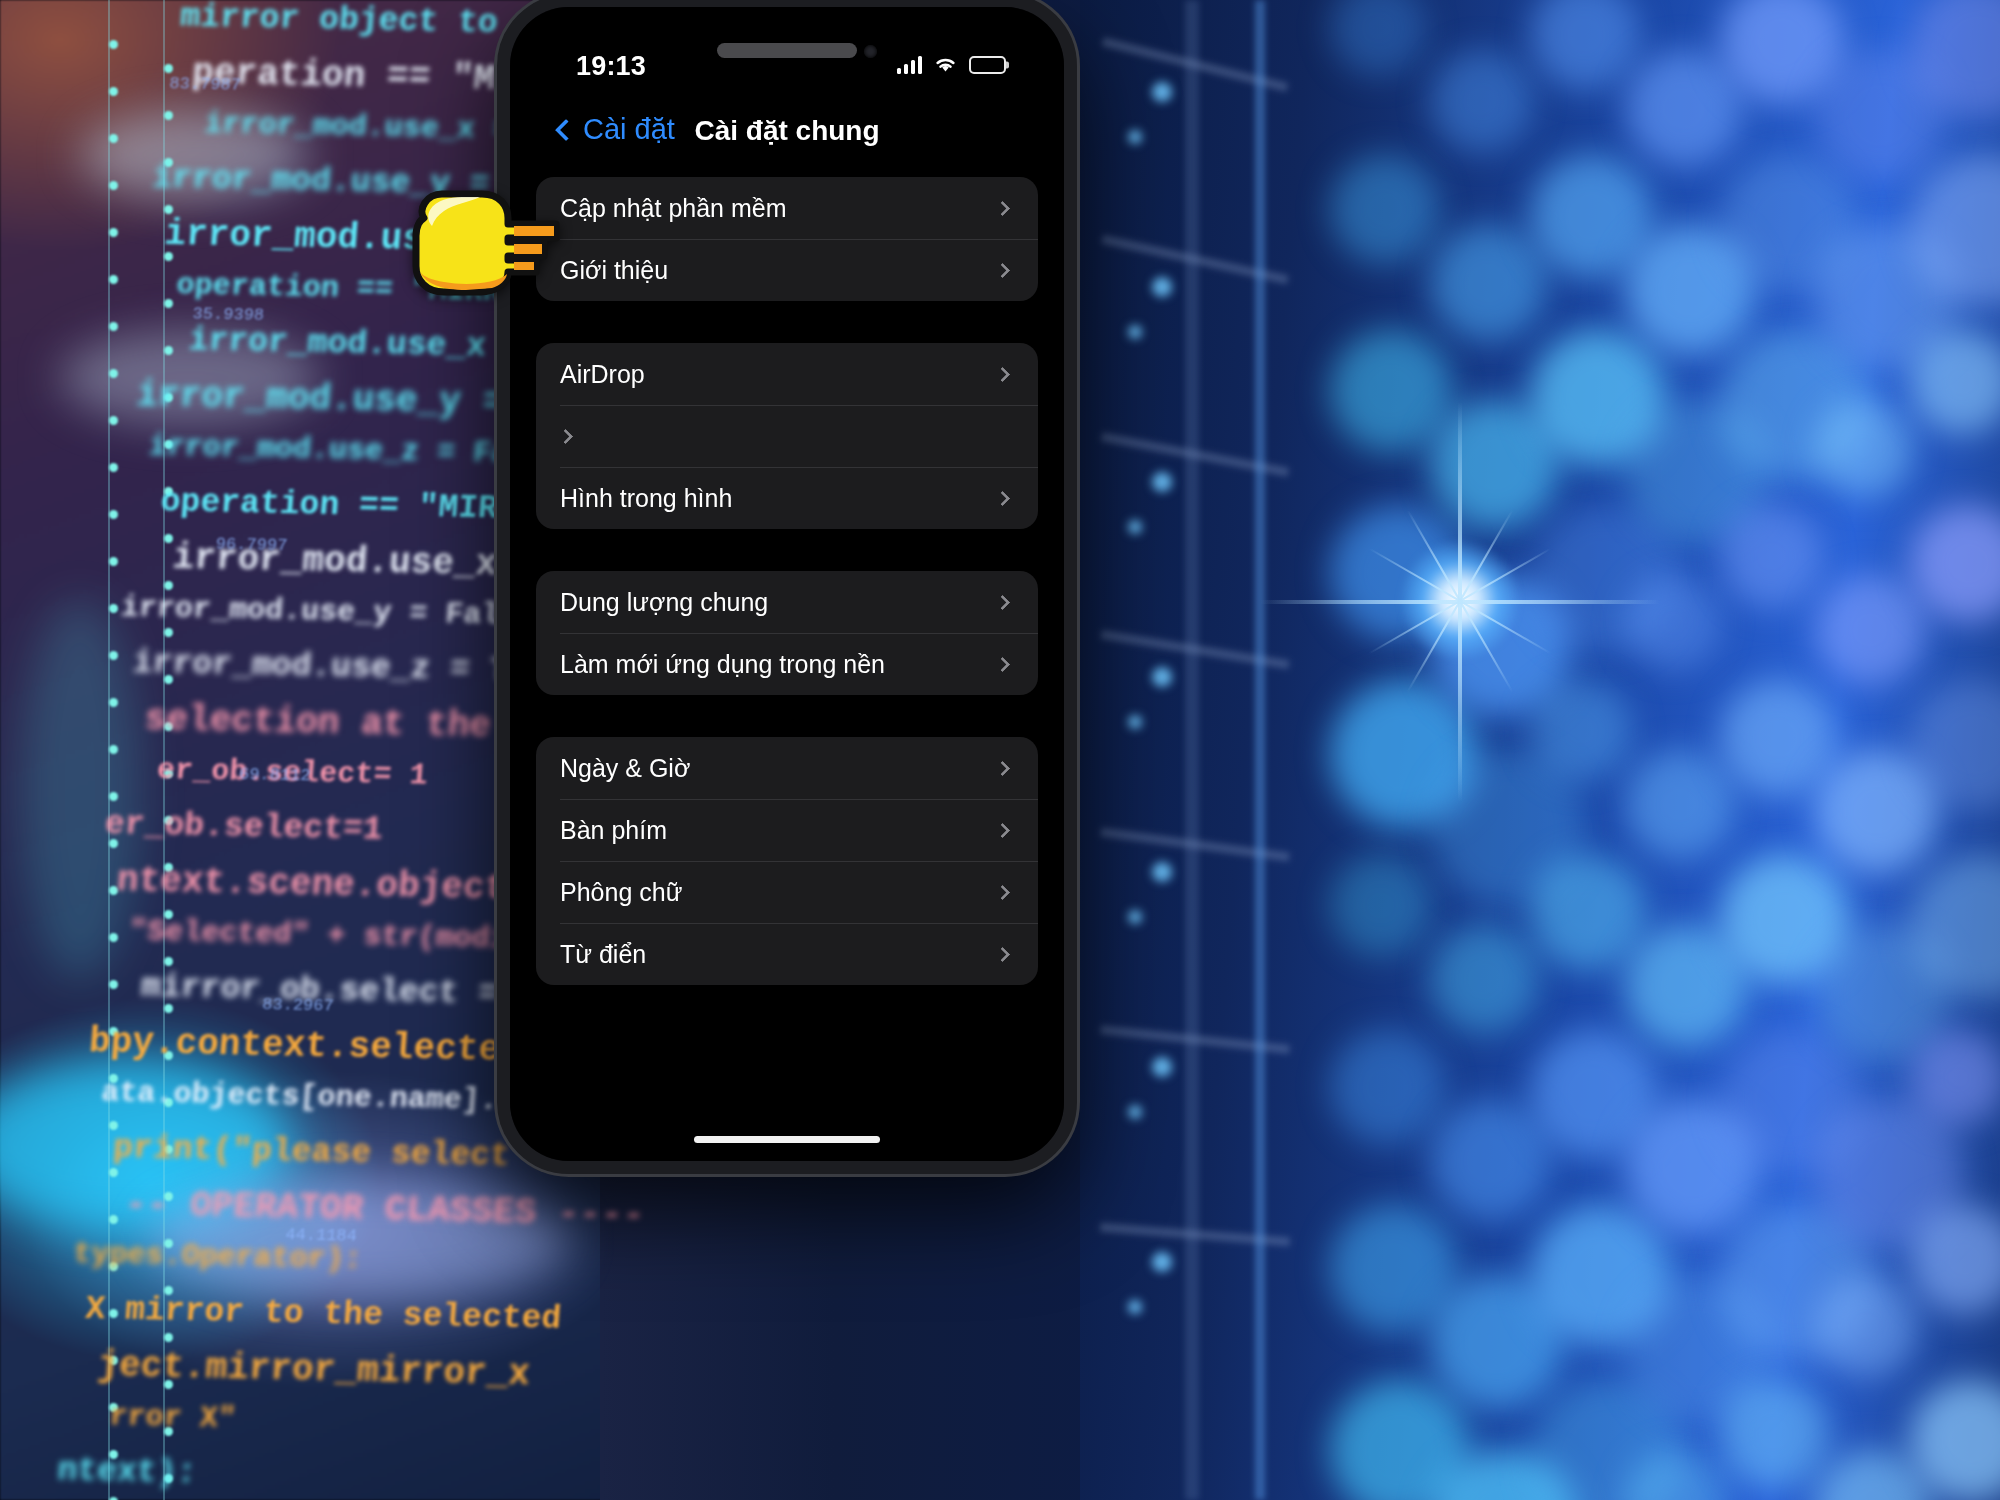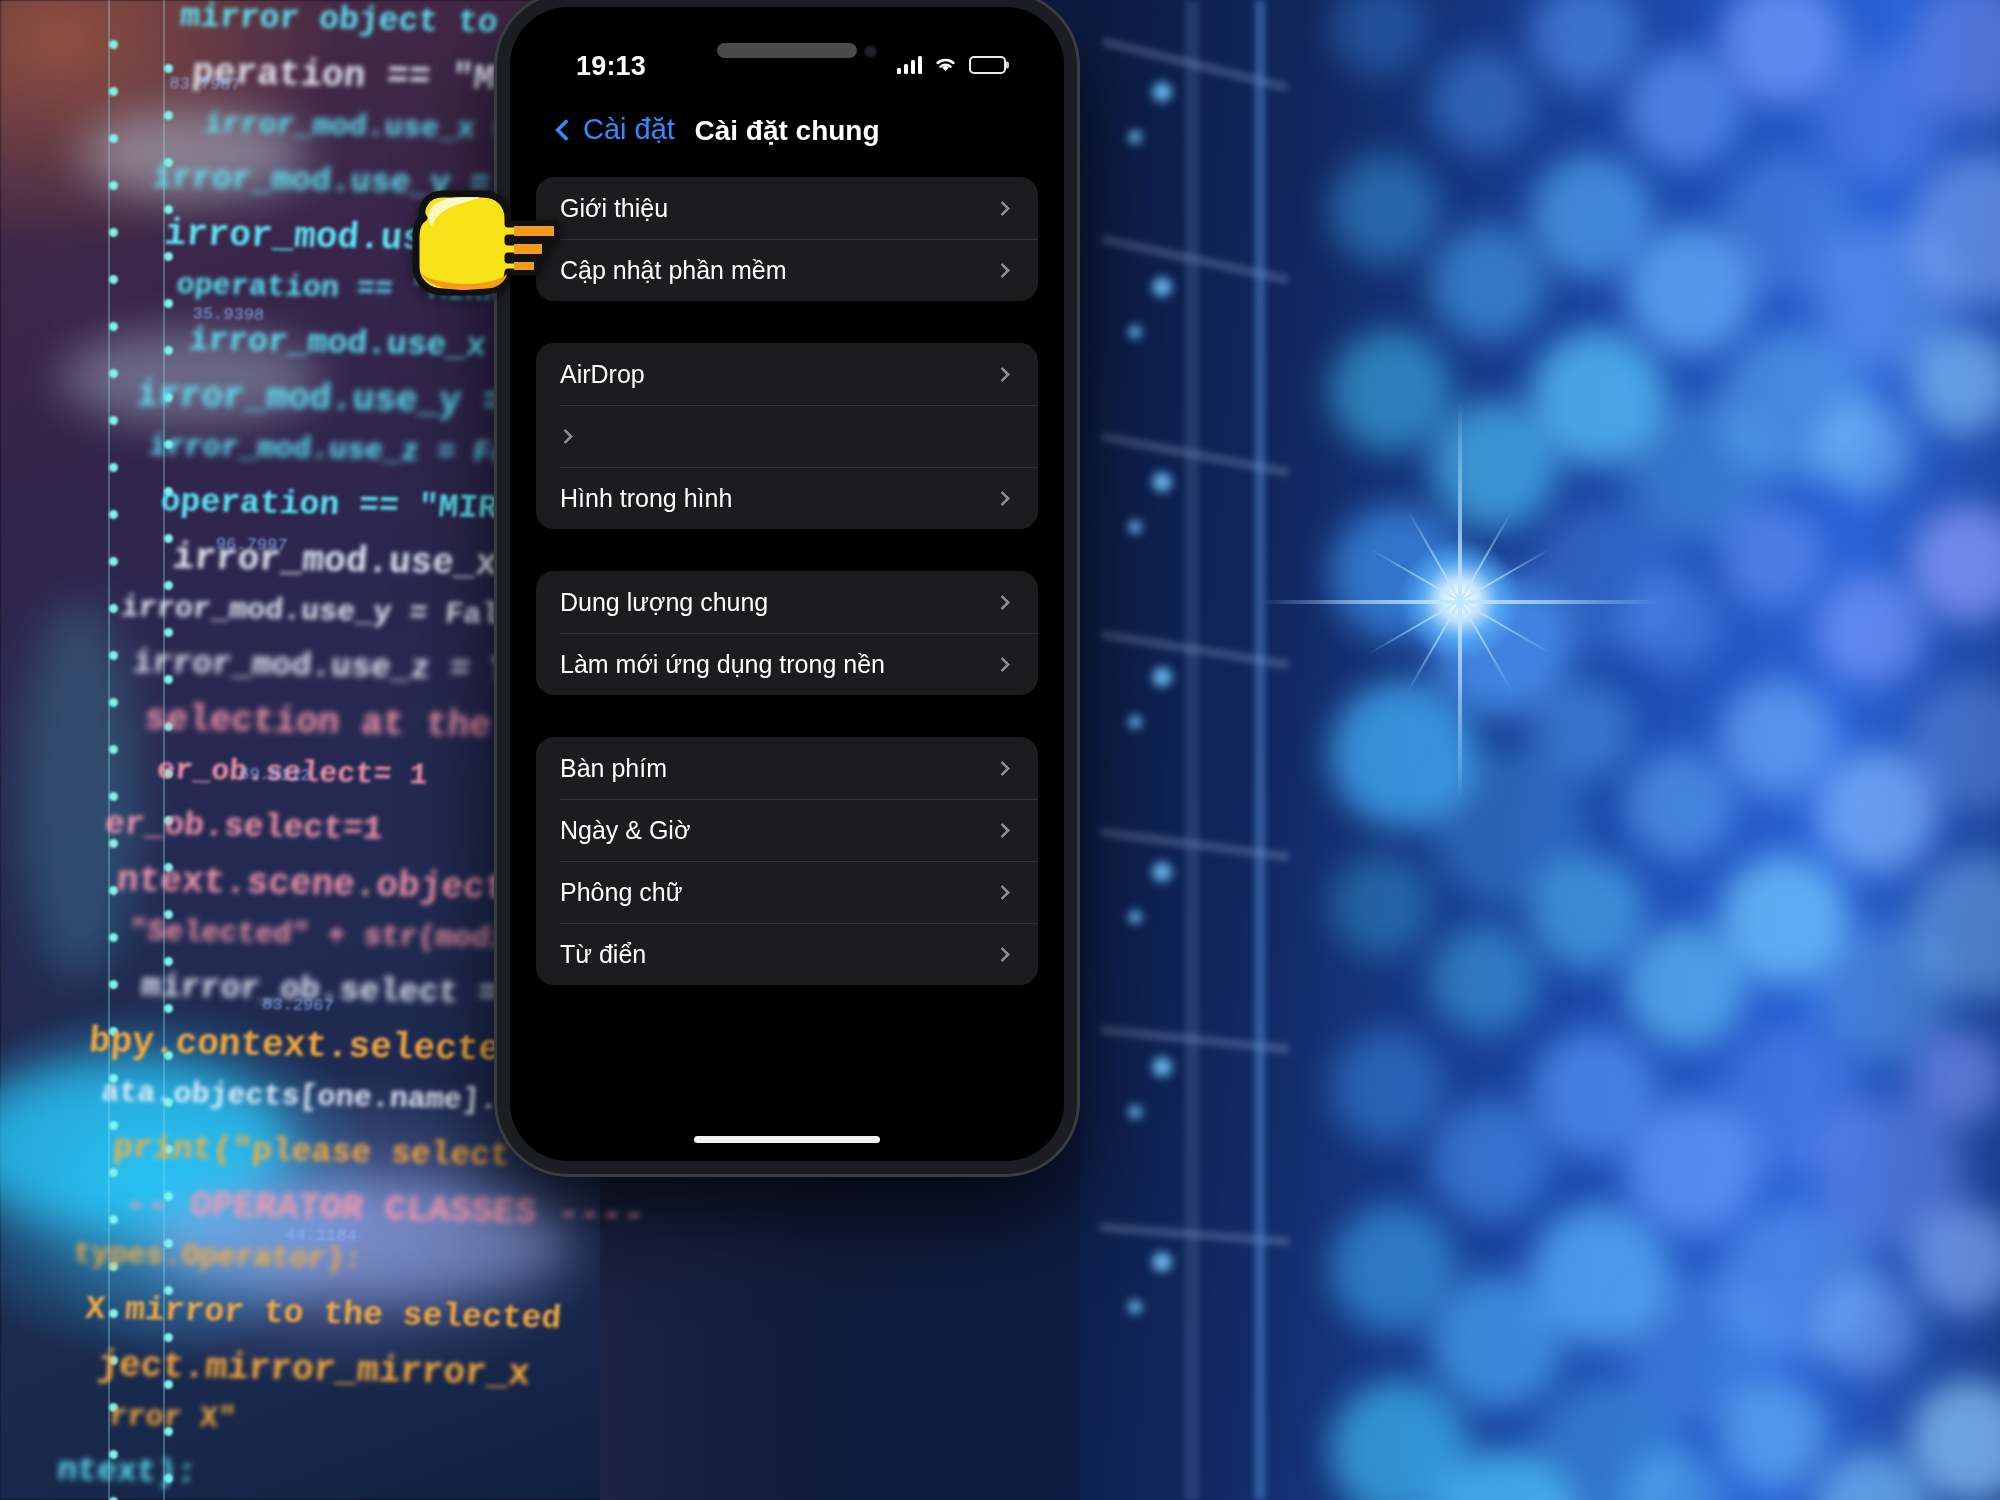--- a/index.html
+++ b/index.html
@@ -445,25 +445,25 @@
       <div class="back-btn">
         <span class="chev-back"></span>
         <span>Cài đặt</span>
       </div>
       <div class="nav-title">Cài đặt chung</div>
     </div>
 
     <div class="list" id="settings-list">
         <div class="group">
           <div class="row">
+            <span class="row-label">Cập nhật phần mềm</span>
+            <span class="chev"></span>
+          </div>
+          <div class="row">
             <span class="row-label">Giới thiệu</span>
-            <span class="chev"></span>
-          </div>
-          <div class="row">
-            <span class="row-label">Cập nhật phần mềm</span>
             <span class="chev"></span>
           </div>
         </div>
         <div class="group">
           <div class="row">
             <span class="row-label">AirDrop</span>
             <span class="chev"></span>
           </div>
           <div class="row">
             <span class="chev"></span>
@@ -478,25 +478,25 @@
             <span class="row-label">Dung lượng chung</span>
             <span class="chev"></span>
           </div>
           <div class="row">
             <span class="row-label">Làm mới ứng dụng trong nền</span>
             <span class="chev"></span>
           </div>
         </div>
         <div class="group">
           <div class="row">
+            <span class="row-label">Ngày &amp; Giờ</span>
+            <span class="chev"></span>
+          </div>
+          <div class="row">
             <span class="row-label">Bàn phím</span>
-            <span class="chev"></span>
-          </div>
-          <div class="row">
-            <span class="row-label">Ngày &amp; Giờ</span>
             <span class="chev"></span>
           </div>
           <div class="row">
             <span class="row-label">Phông chữ</span>
             <span class="chev"></span>
           </div>
           <div class="row">
             <span class="row-label">Từ điển</span>
             <span class="chev"></span>
           </div>

